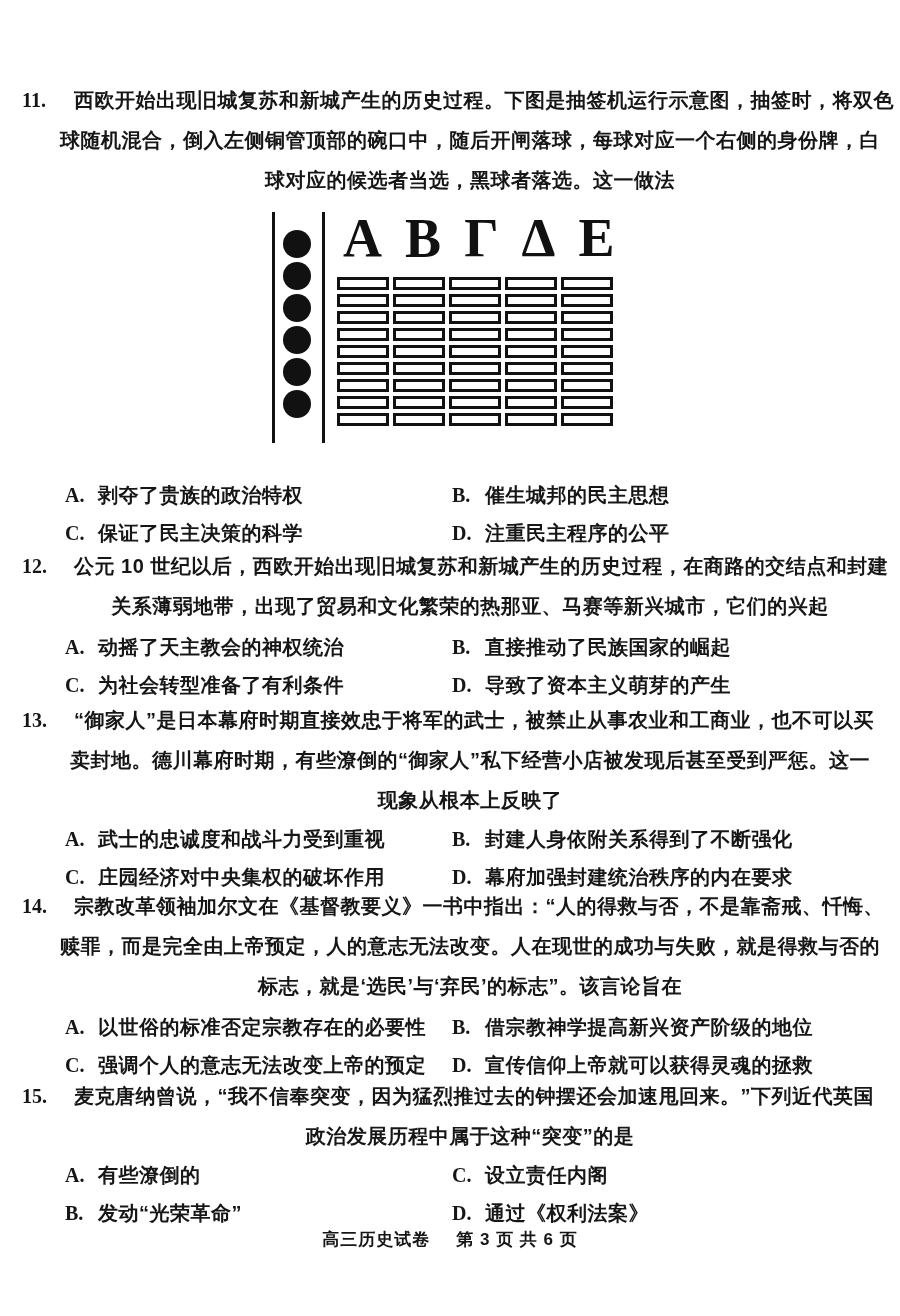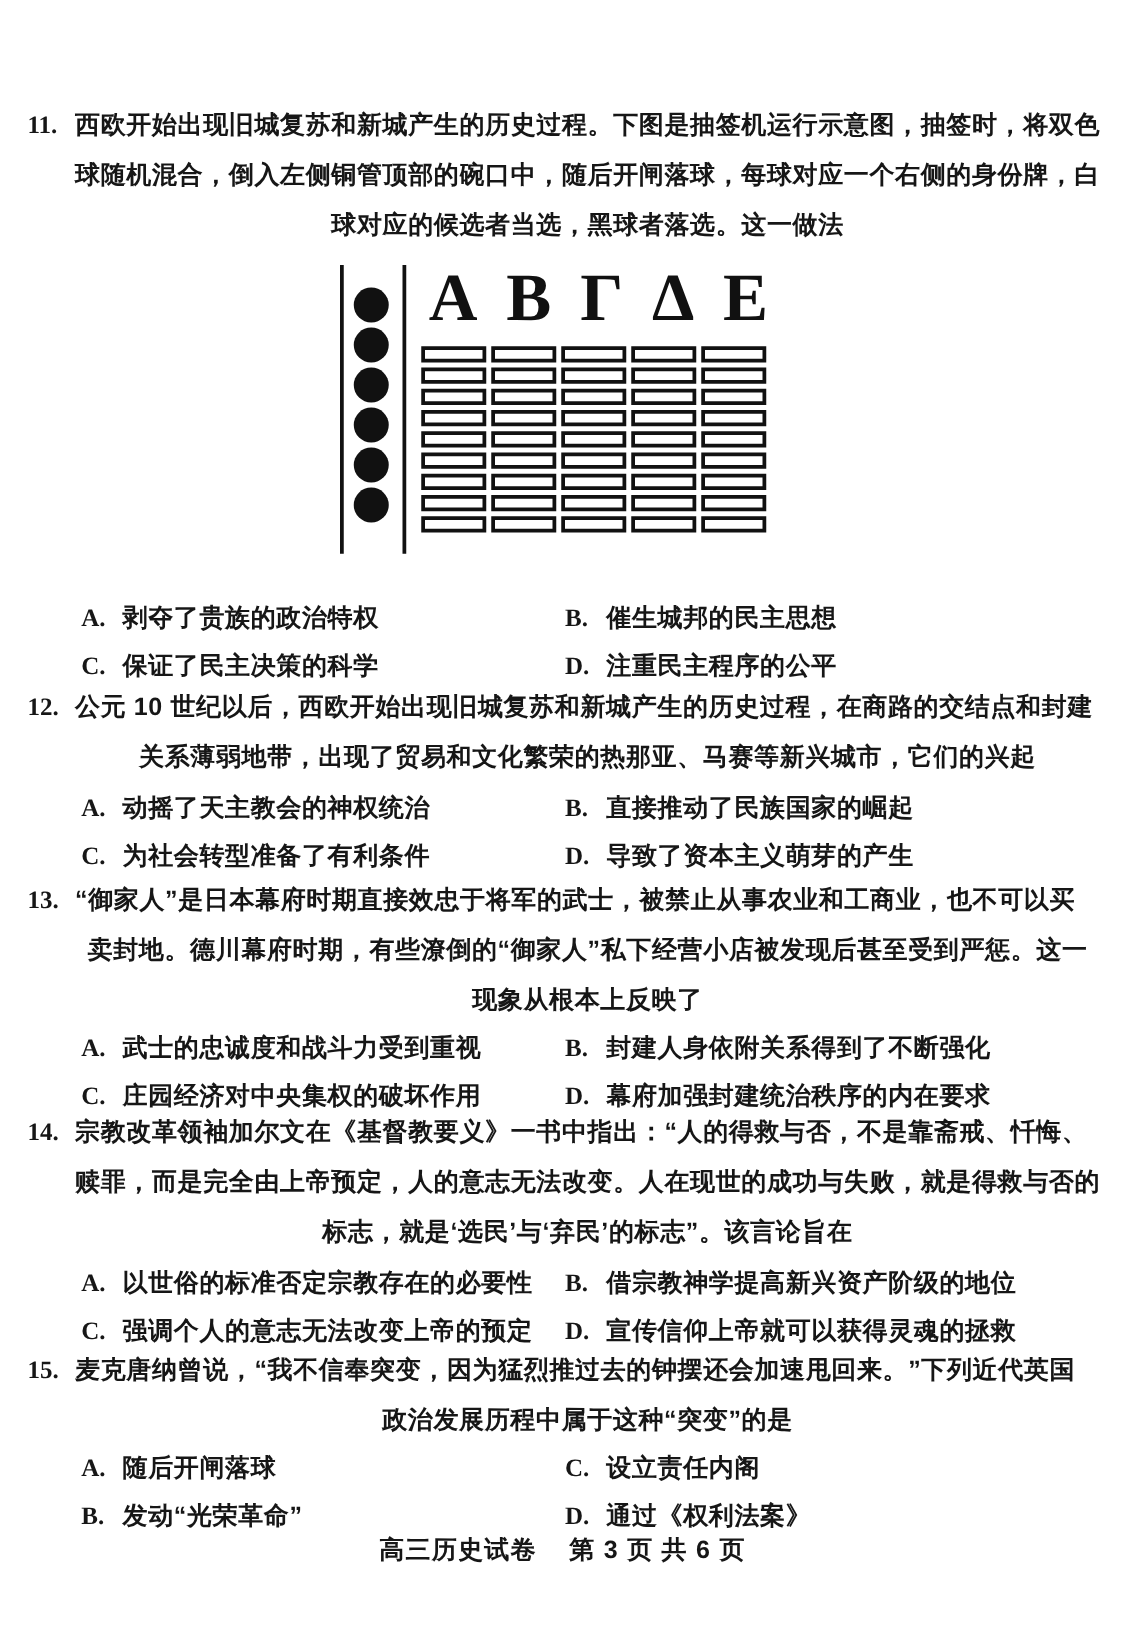--- a/index.html
+++ b/index.html
@@ -14,21 +14,21 @@
   .page { position: absolute; inset: 0; }
 
   .question {
     position: absolute;
     left: 22px;
     right: 20px;
     font-size: 20px;
     font-weight: 600;
     letter-spacing: 0.5px;
   }
-  .q-line { display: flex; line-height: 40px; }
+  .q-line { display: flex; line-height: 40px; gap: 14px; }
   .q-num {
     flex: none;
     width: 38px;
     font-family: "Liberation Serif", "DejaVu Serif", serif;
     font-weight: 700;
     letter-spacing: 0;
   }
   .q-line.cont { padding-left: 38px; justify-content: center; }
   .q-text { white-space: nowrap; }
 
@@ -105,21 +105,21 @@
     border: 3px solid #111;
     background: #fff;
   }
 
   .footer {
     position: absolute;
     top: 1228px;
     left: 0;
     right: 0;
     text-align: center;
-    font-size: 20px;
+    font-size: 17px;
     font-weight: 700;
     line-height: 24px;
     letter-spacing: 1px;
   }
   .footer .sep { display: inline-block; width: 26px; }
 </style>
 </head>
 <body>
 
 <div class="page">
@@ -267,21 +267,21 @@
 
   <div class="question" style="top:1076px">
     <div class="q-line">
       <span class="q-num">15.</span>
       <span class="q-text">麦克唐纳曾说，“我不信奉突变，因为猛烈推过去的钟摆还会加速甩回来。”下列近代英国</span>
     </div>
     <div class="q-line cont">
       <span class="q-text">政治发展历程中属于这种“突变”的是</span>
     </div>
     <div class="options">
-      <div class="option"><span class="opt-label">A.</span><span>随后开闸落球</span></div>
+      <div class="option"><span class="opt-label">A.</span><span>有些潦倒的</span></div>
       <div class="option"><span class="opt-label">C.</span><span>设立责任内阁</span></div>
       <div class="option"><span class="opt-label">B.</span><span>发动“光荣革命”</span></div>
       <div class="option"><span class="opt-label">D.</span><span>通过《权利法案》</span></div>
     </div>
   </div>
 
   <div class="footer">
     <span>高三历史试卷</span><span class="sep"></span><span>第 3 页 共 6 页</span>
   </div>
 

